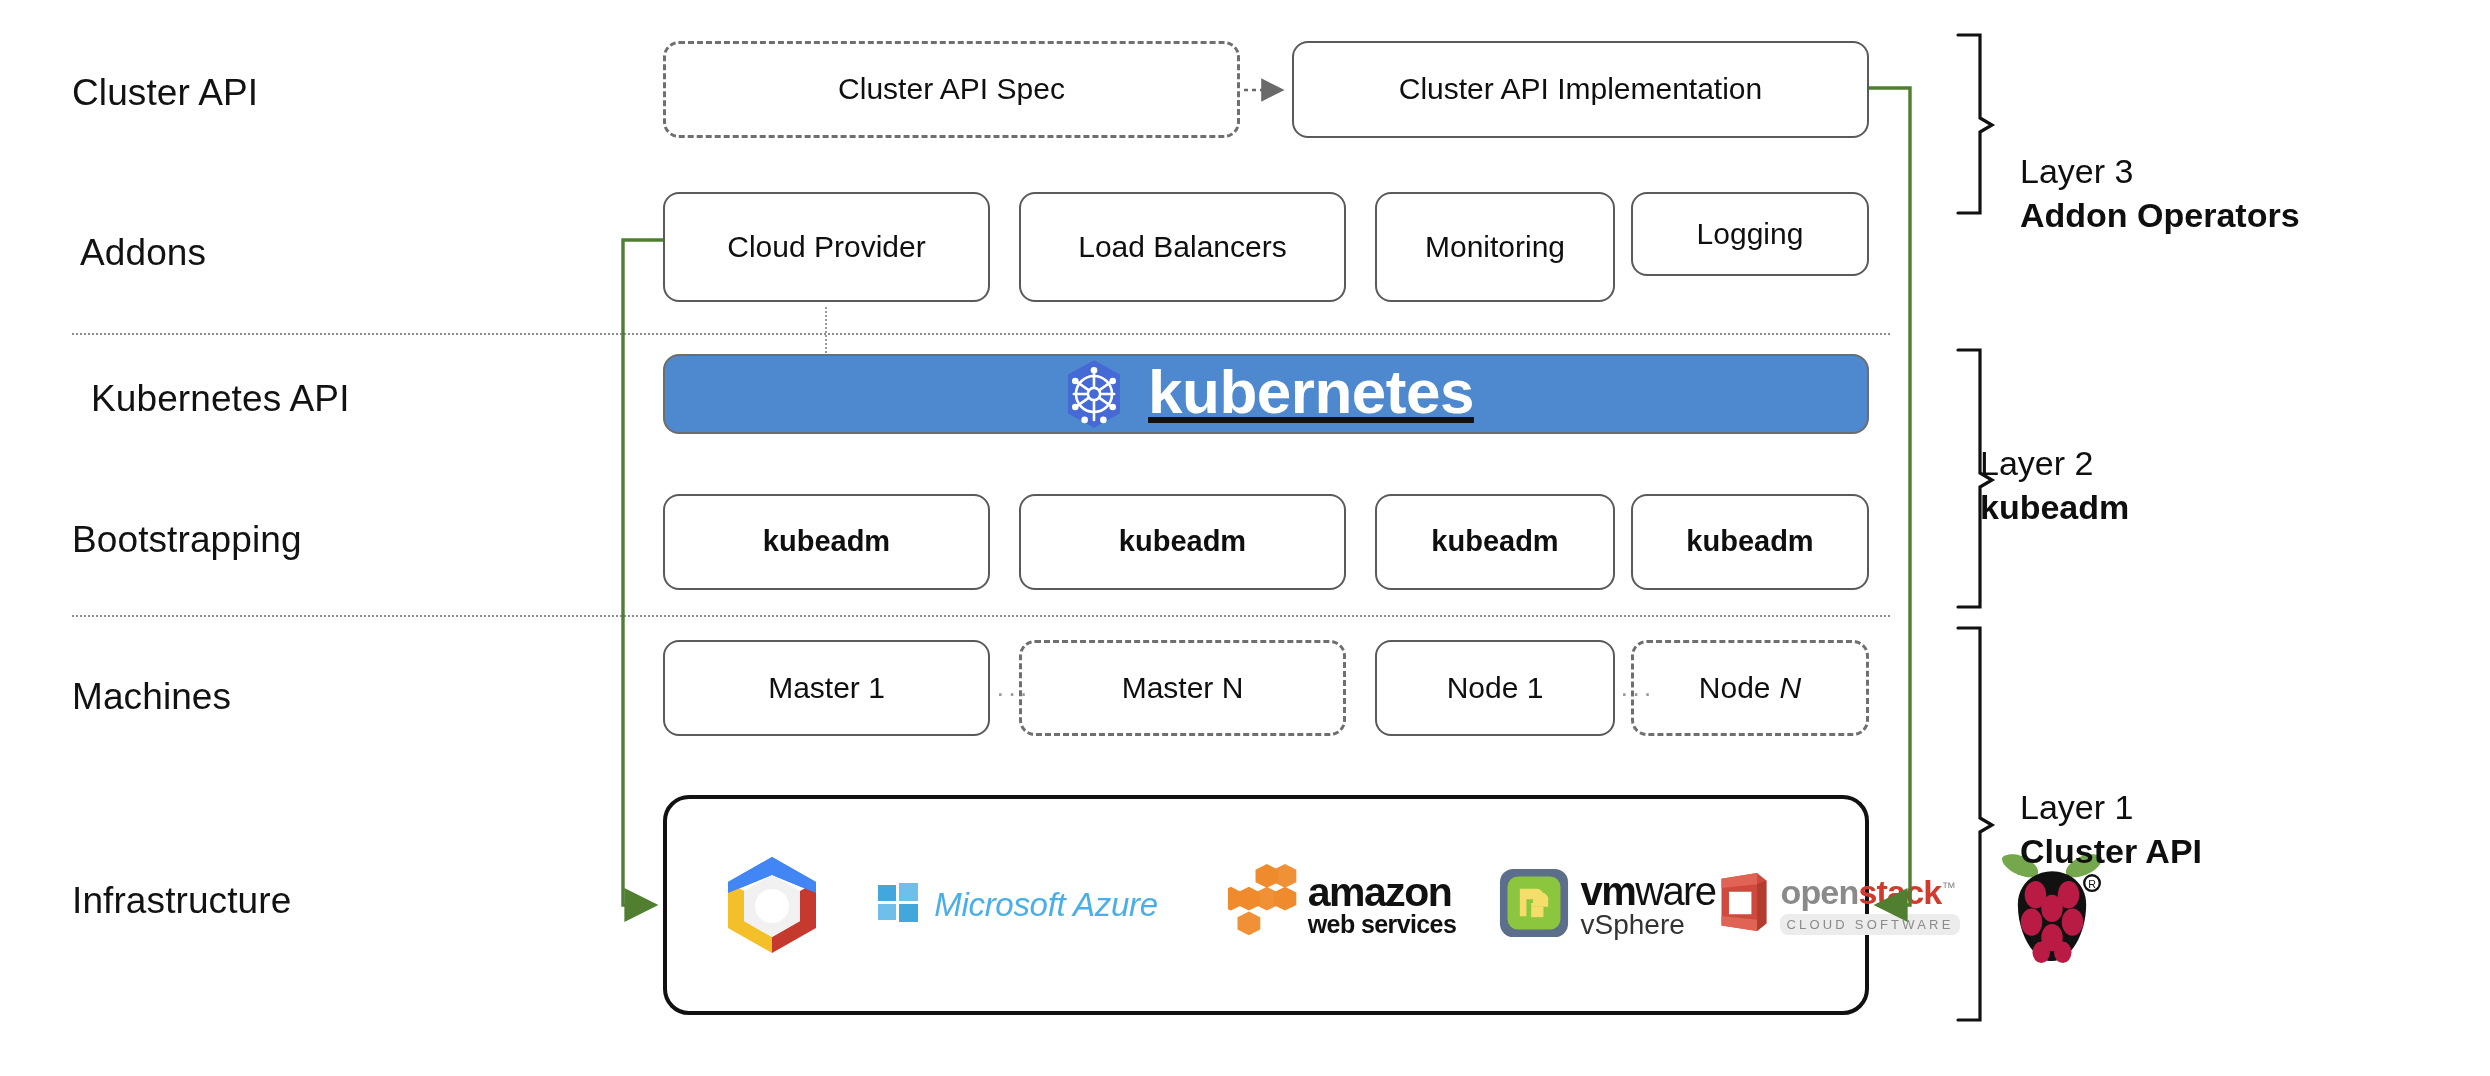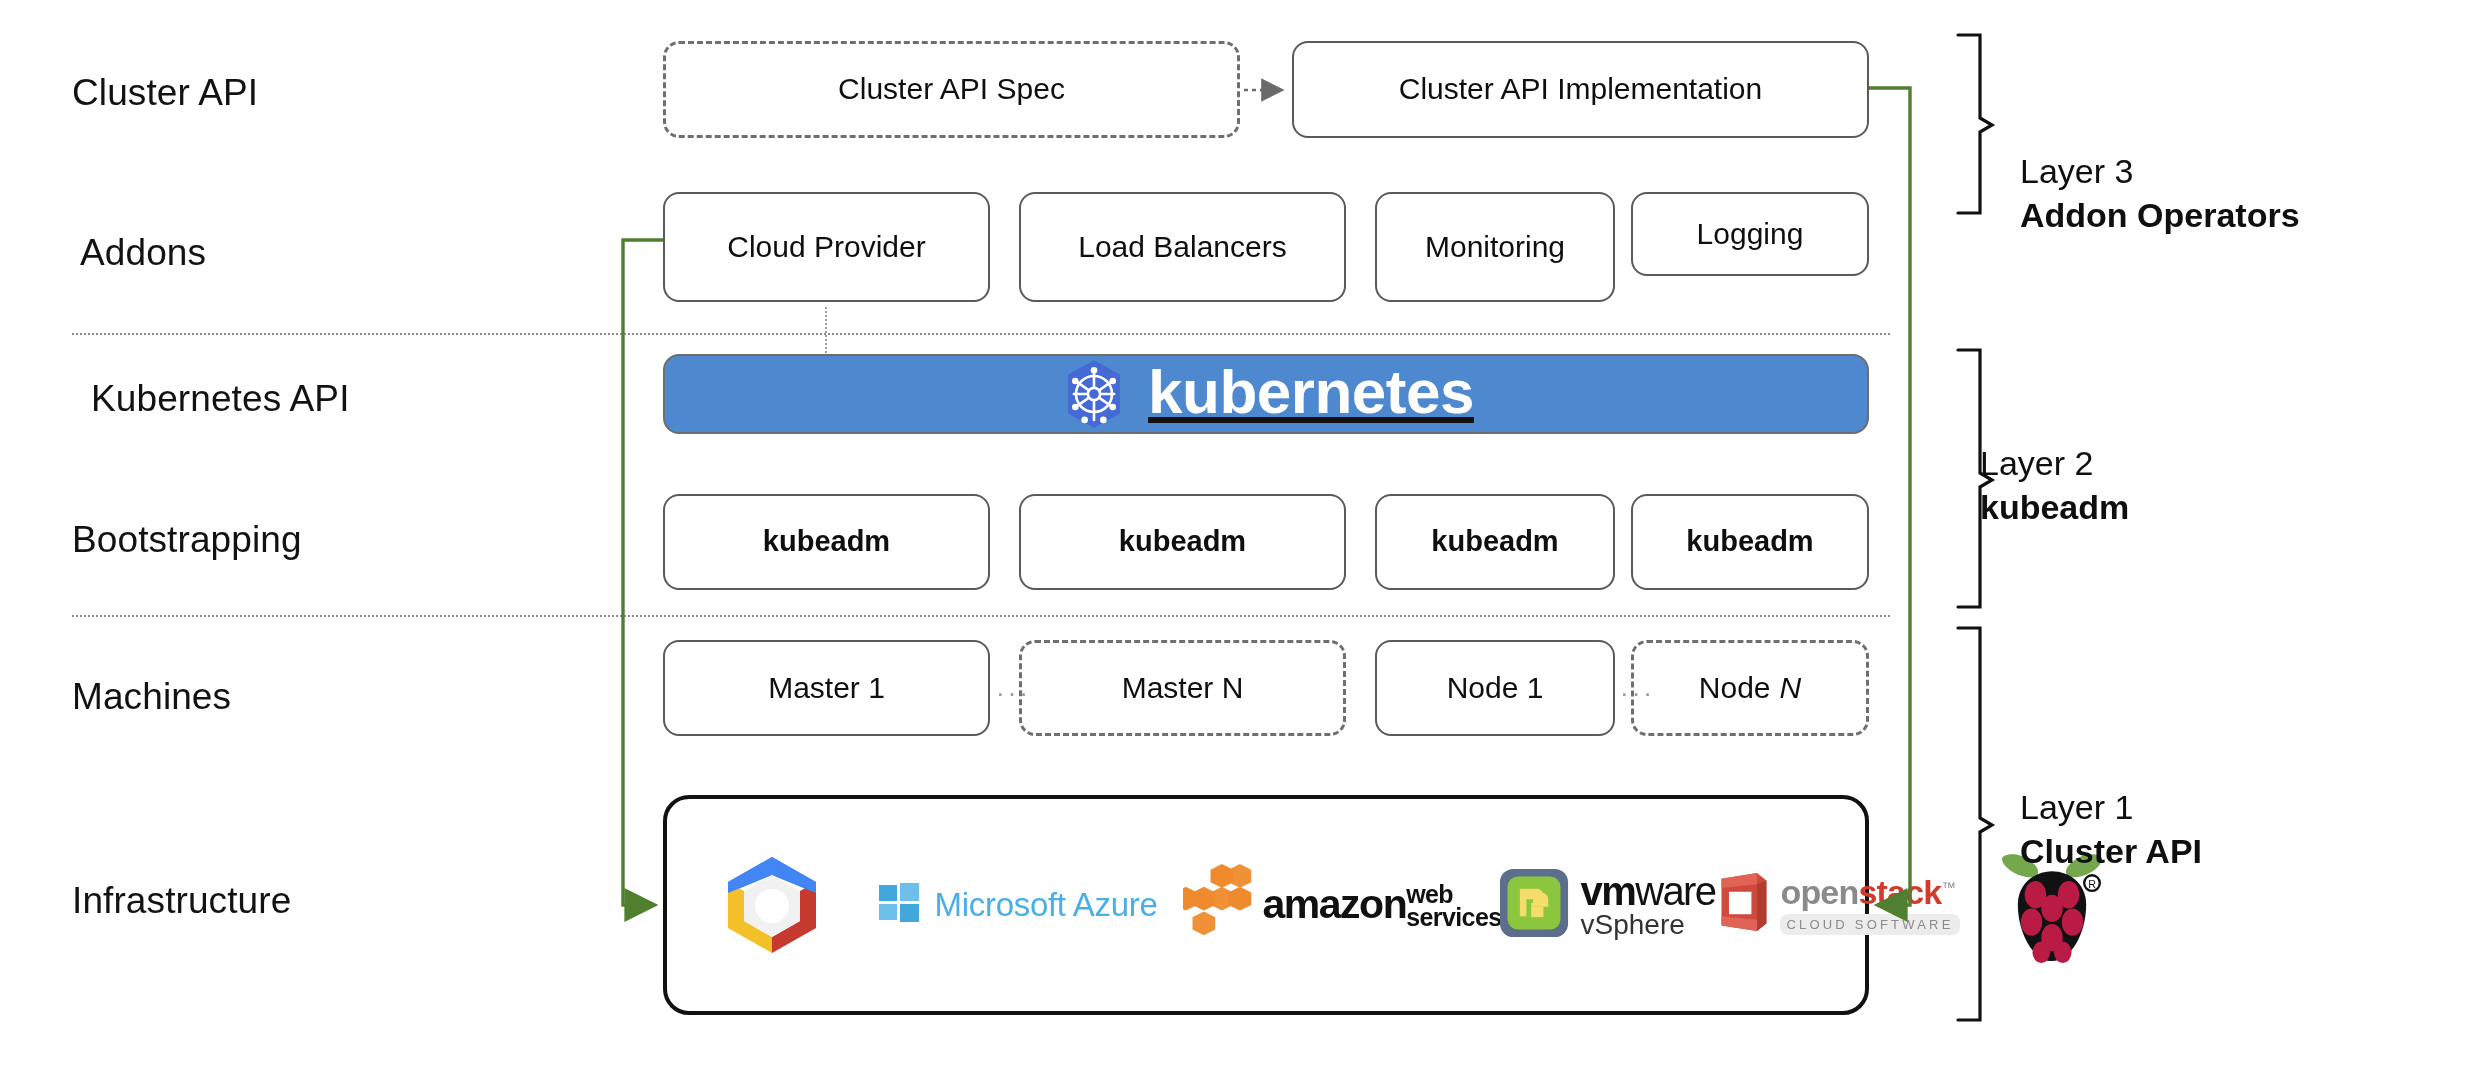--- a/index.html
+++ b/index.html
@@ -94,21 +94,21 @@
     font-size:34px;
     line-height:1.28;
     color:#0f0f0f;
     white-space:nowrap;
   }
   .layer-text .l1{font-weight:400;display:block;}
   .layer-text .l2{font-weight:700;display:block;}
 
   
   .azure-word{
-    color:#4aaee8;font-size:33px;font-weight:400;letter-spacing:-0.3px;white-space:nowrap;
+    color:#4aaee8;font-size:33px;font-weight:400;letter-spacing:-0.3px;white-space:nowrap;font-style:italic;
   }
   .aws-word{font-weight:700;color:#111;line-height:0.92;text-align:left;}
   .vmware-word{line-height:0.95;text-align:left;}
 </style>
 </head>
 <body>
 
 <div class="row-label" style="left:72px;  top:74px;">Cluster API</div>
 <div class="row-label" style="left:80px;  top:234px;">Addons</div>
 <div class="row-label" style="left:72px;  top:380px;margin-left:19px;">Kubernetes API</div>
@@ -235,21 +235,21 @@
           <path d="M41 2 L53 8 L53 21 L41 27 L29 21 L29 8 Z"></path>
           <path d="M60 2 L72 8 L72 21 L60 27 L48 21 L48 8 Z" opacity="0.95"></path>
           <path d="M22 26 L34 32 L34 45 L22 51 L10 45 L10 32 Z"></path>
           <path d="M41 26 L53 32 L53 45 L41 51 L29 45 L29 32 Z" opacity="0.95"></path>
           <path d="M60 26 L72 32 L72 45 L60 51 L48 45 L48 32 Z"></path>
           <path d="M22 52 L34 58 L34 71 L22 77 L10 71 L10 58 Z" opacity="0.95"></path>
           <path d="M3 26 L15 32 L15 45 L3 51 L-9 45 L-9 32 Z"></path>
         </g>
       </svg>
     </span>
-    <span style="display:flex;flex-direction:row;align-items:center;">
+    <span style="display:flex;flex-direction:column;align-items:flex-start;">
       <span class="aws-word" style="font-size:41px;letter-spacing:-1.5px;">amazon</span>
       <span class="aws-word" style="font-size:25px;letter-spacing:-0.6px;margin-top:1px;">web services</span>
     </span>
   </div>
 
   <div class="logo-slot" style="left:810px;width:260px;height:100px;">
     <span style="margin-right:12px;">
       <svg viewBox="0 0 74 74" width="70" height="70" aria-hidden="true">
         <rect x="1" y="1" width="72" height="72" rx="14" fill="#5b6e8c"></rect>
         <rect x="9" y="9" width="56" height="56" rx="11" fill="#8cc63f"></rect>

